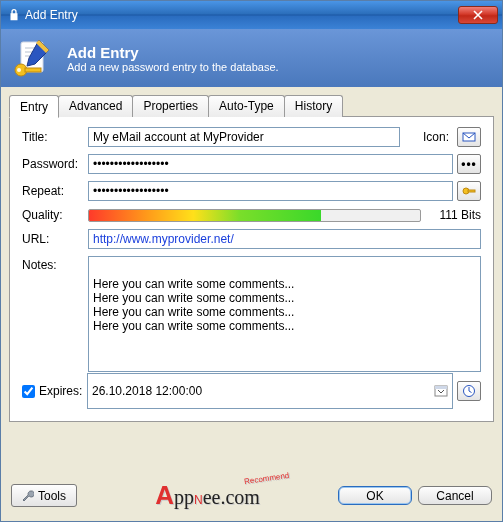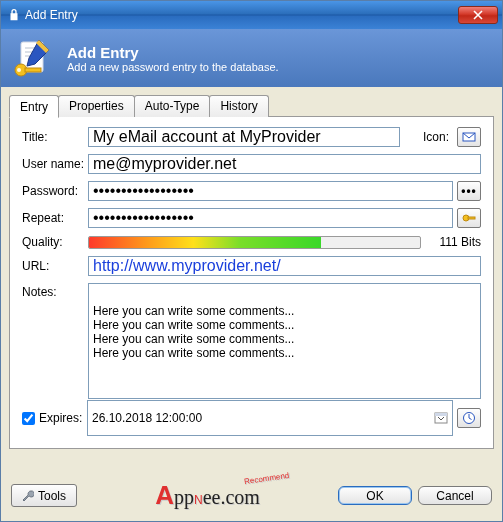--- a/index.html
+++ b/index.html
@@ -21,21 +21,21 @@
 .content { flex: 1; padding: 8px; }
 
 .tabs { display: flex; position: relative; z-index: 2; }
 .tab { padding: 3px 10px; border: 1px solid #9a9a9a; border-bottom: none; background: linear-gradient(to bottom, #fdfdfd, #ececec); border-radius: 3px 3px 0 0; margin-right: -1px; cursor: pointer; }
 .tab.active { background: #fff; border-bottom: 1px solid #fff; margin-bottom: -1px; padding-top: 4px; }
 
 .panel { border: 1px solid #9a9a9a; background: #fff; padding: 10px 12px 12px 12px; position: relative; top: -1px; }
 
 .form-row { display: flex; align-items: center; margin-bottom: 7px; }
 .form-row label { width: 66px; color: #000; }
-.form-row input[type=text], .form-row input[type=password] { flex: 1; height: 20px; border: 1px solid #7f9db9; padding: 1px 4px; font-size: 16px; }
+.form-row input[type=text], .form-row input[type=password] { flex: 1; height: 20px; border: 1px solid #7f9db9; padding: 1px 4px; font-size: 12px; }
 .form-row .url-input { color: #1a3fdc; }
 
 .icon-label { margin-left: 23px; margin-right: 4px; }
 .small-btn { width: 24px; height: 20px; border: 1px solid #7a7a7a; background: linear-gradient(to bottom, #fefefe, #e4e4e4); border-radius: 2px; display: flex; align-items: center; justify-content: center; margin-left: 4px; cursor: pointer; }
 
 .quality-bar { flex: 1; height: 13px; border: 1px solid #9a9a9a; border-radius: 2px; background: #f0f0f0; position: relative; overflow: hidden; margin-right: 10px; }
 .quality-fill { position: absolute; top: 0; left: 0; height: 100%; width: 70%; background: linear-gradient(to right, #ff3a2a 0%, #ff9a1a 25%, #ffe01a 45%, #7ade2a 65%, #3ad82a 100%); }
 .quality-txt { width: 50px; text-align: right; }
 
 .notes-row { display: flex; margin-bottom: 1px; }
@@ -95,43 +95,40 @@
     <div class="header-text">
       <div class="htitle">Add Entry</div>
       <div class="hsub">Add a new password entry to the database.</div>
     </div>
   </div>
 
   <div class="content">
 
     <div class="tabs">
       <div class="tab active">Entry</div>
+      <div class="tab">Advanced</div>
       <div class="tab">Properties</div>
       <div class="tab">Auto-Type</div>
       <div class="tab">History</div>
     </div>
 
     <div class="panel">
 
       <div class="form-row">
         <label>Title:</label>
         <input type="text" value="My eMail account at MyProvider" style="">
         <span class="icon-label">Icon:</span>
         <div class="small-btn">
           <svg width="14" height="12" viewBox="0 0 14 12">
               <rect x="1" y="2" width="12" height="8" fill="#fff" stroke="#2a56c0"></rect>
               <path d="M1 2 L7 7 L13 2" stroke="#2a56c0" fill="none"></path>
             </svg>
         </div>
       </div>
 
-      <div class="form-row">
-        <label>User name:</label>
-        <input type="text" value="me@myprovider.net" style="">
-      </div>
 
       <div class="form-row">
         <label>Password:</label>
         <input type="text" value="••••••••••••••••••" style="">
         <div class="small-btn">
           <span class="dots-icon">•••</span>
         </div>
       </div>
 
       <div class="form-row">

